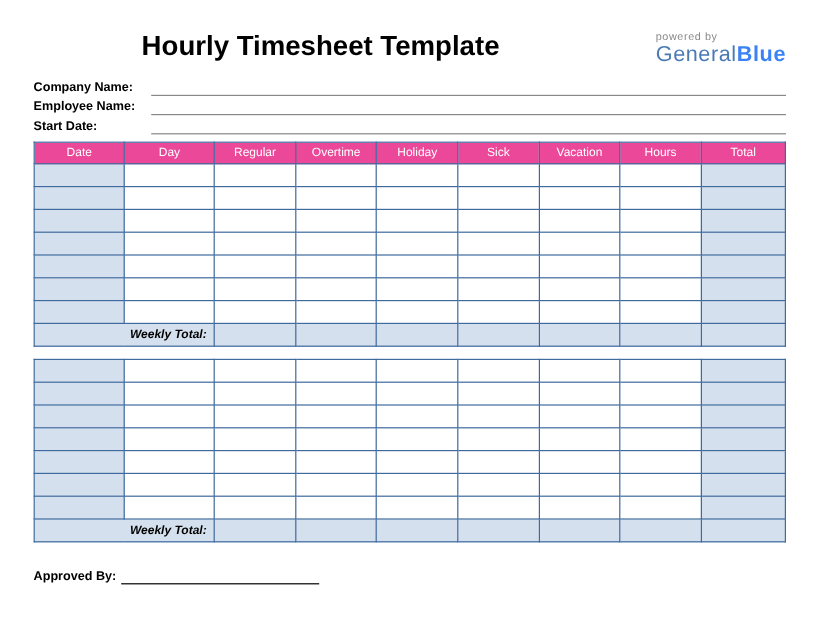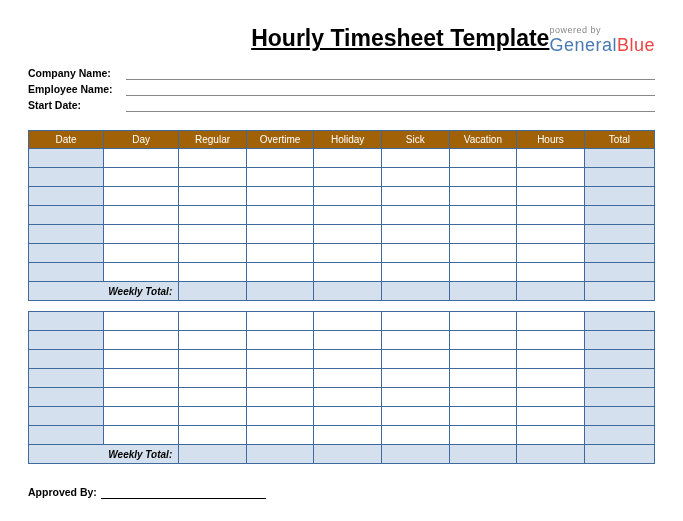--- a/index.html
+++ b/index.html
@@ -12,39 +12,38 @@
     font-size: 11px;
     color: #000;
   }
   .header-row {
     display: flex;
     align-items: flex-start;
     margin-bottom: 10px;
   }
   .title {
     flex: 1;
-    text-align: right;
+    text-align: left;
     font-size: 23px;
     font-weight: bold;
     padding-left: 90px;
-    text-decoration: underline;
   }
   .logo {
     font-size: 9px;
     color: #888;
   }
   .logo .powered { letter-spacing: 0.5px; }
   .logo .brand {
     font-size: 18px;
     color: #4a7ab5;
     font-weight: 300;
     letter-spacing: 0.5px;
   }
-  .logo .brand b { color: #ef4444; font-weight: 400; }
-  .meta-fields { margin-bottom: 18px; }
+  .logo .brand b { color: #3b82f6; font-weight: 700; }
+  .meta-fields { margin-bottom: 6px; }
   .meta-row {
     display: flex;
     align-items: flex-end;
     margin-bottom: 2px;
     font-size: 10.5px;
   }
   .meta-label {
     width: 98px;
     font-weight: bold;
     padding-bottom: 1px;
@@ -53,21 +52,21 @@
     flex: 1;
     border-bottom: 1px solid #888;
     height: 14px;
   }
   table.timesheet {
     width: 100%;
     border-collapse: collapse;
     table-layout: fixed;
   }
   table.timesheet th {
-    background: #a16207;
+    background: #ec4899;
     color: #fff;
     font-weight: normal;
     font-size: 10px;
     padding: 3px 0;
     border: 1px solid #3f6a9e;
     text-align: center;
   }
   table.timesheet td {
     border: 1px solid #3f6a9e;
     height: 19px;

